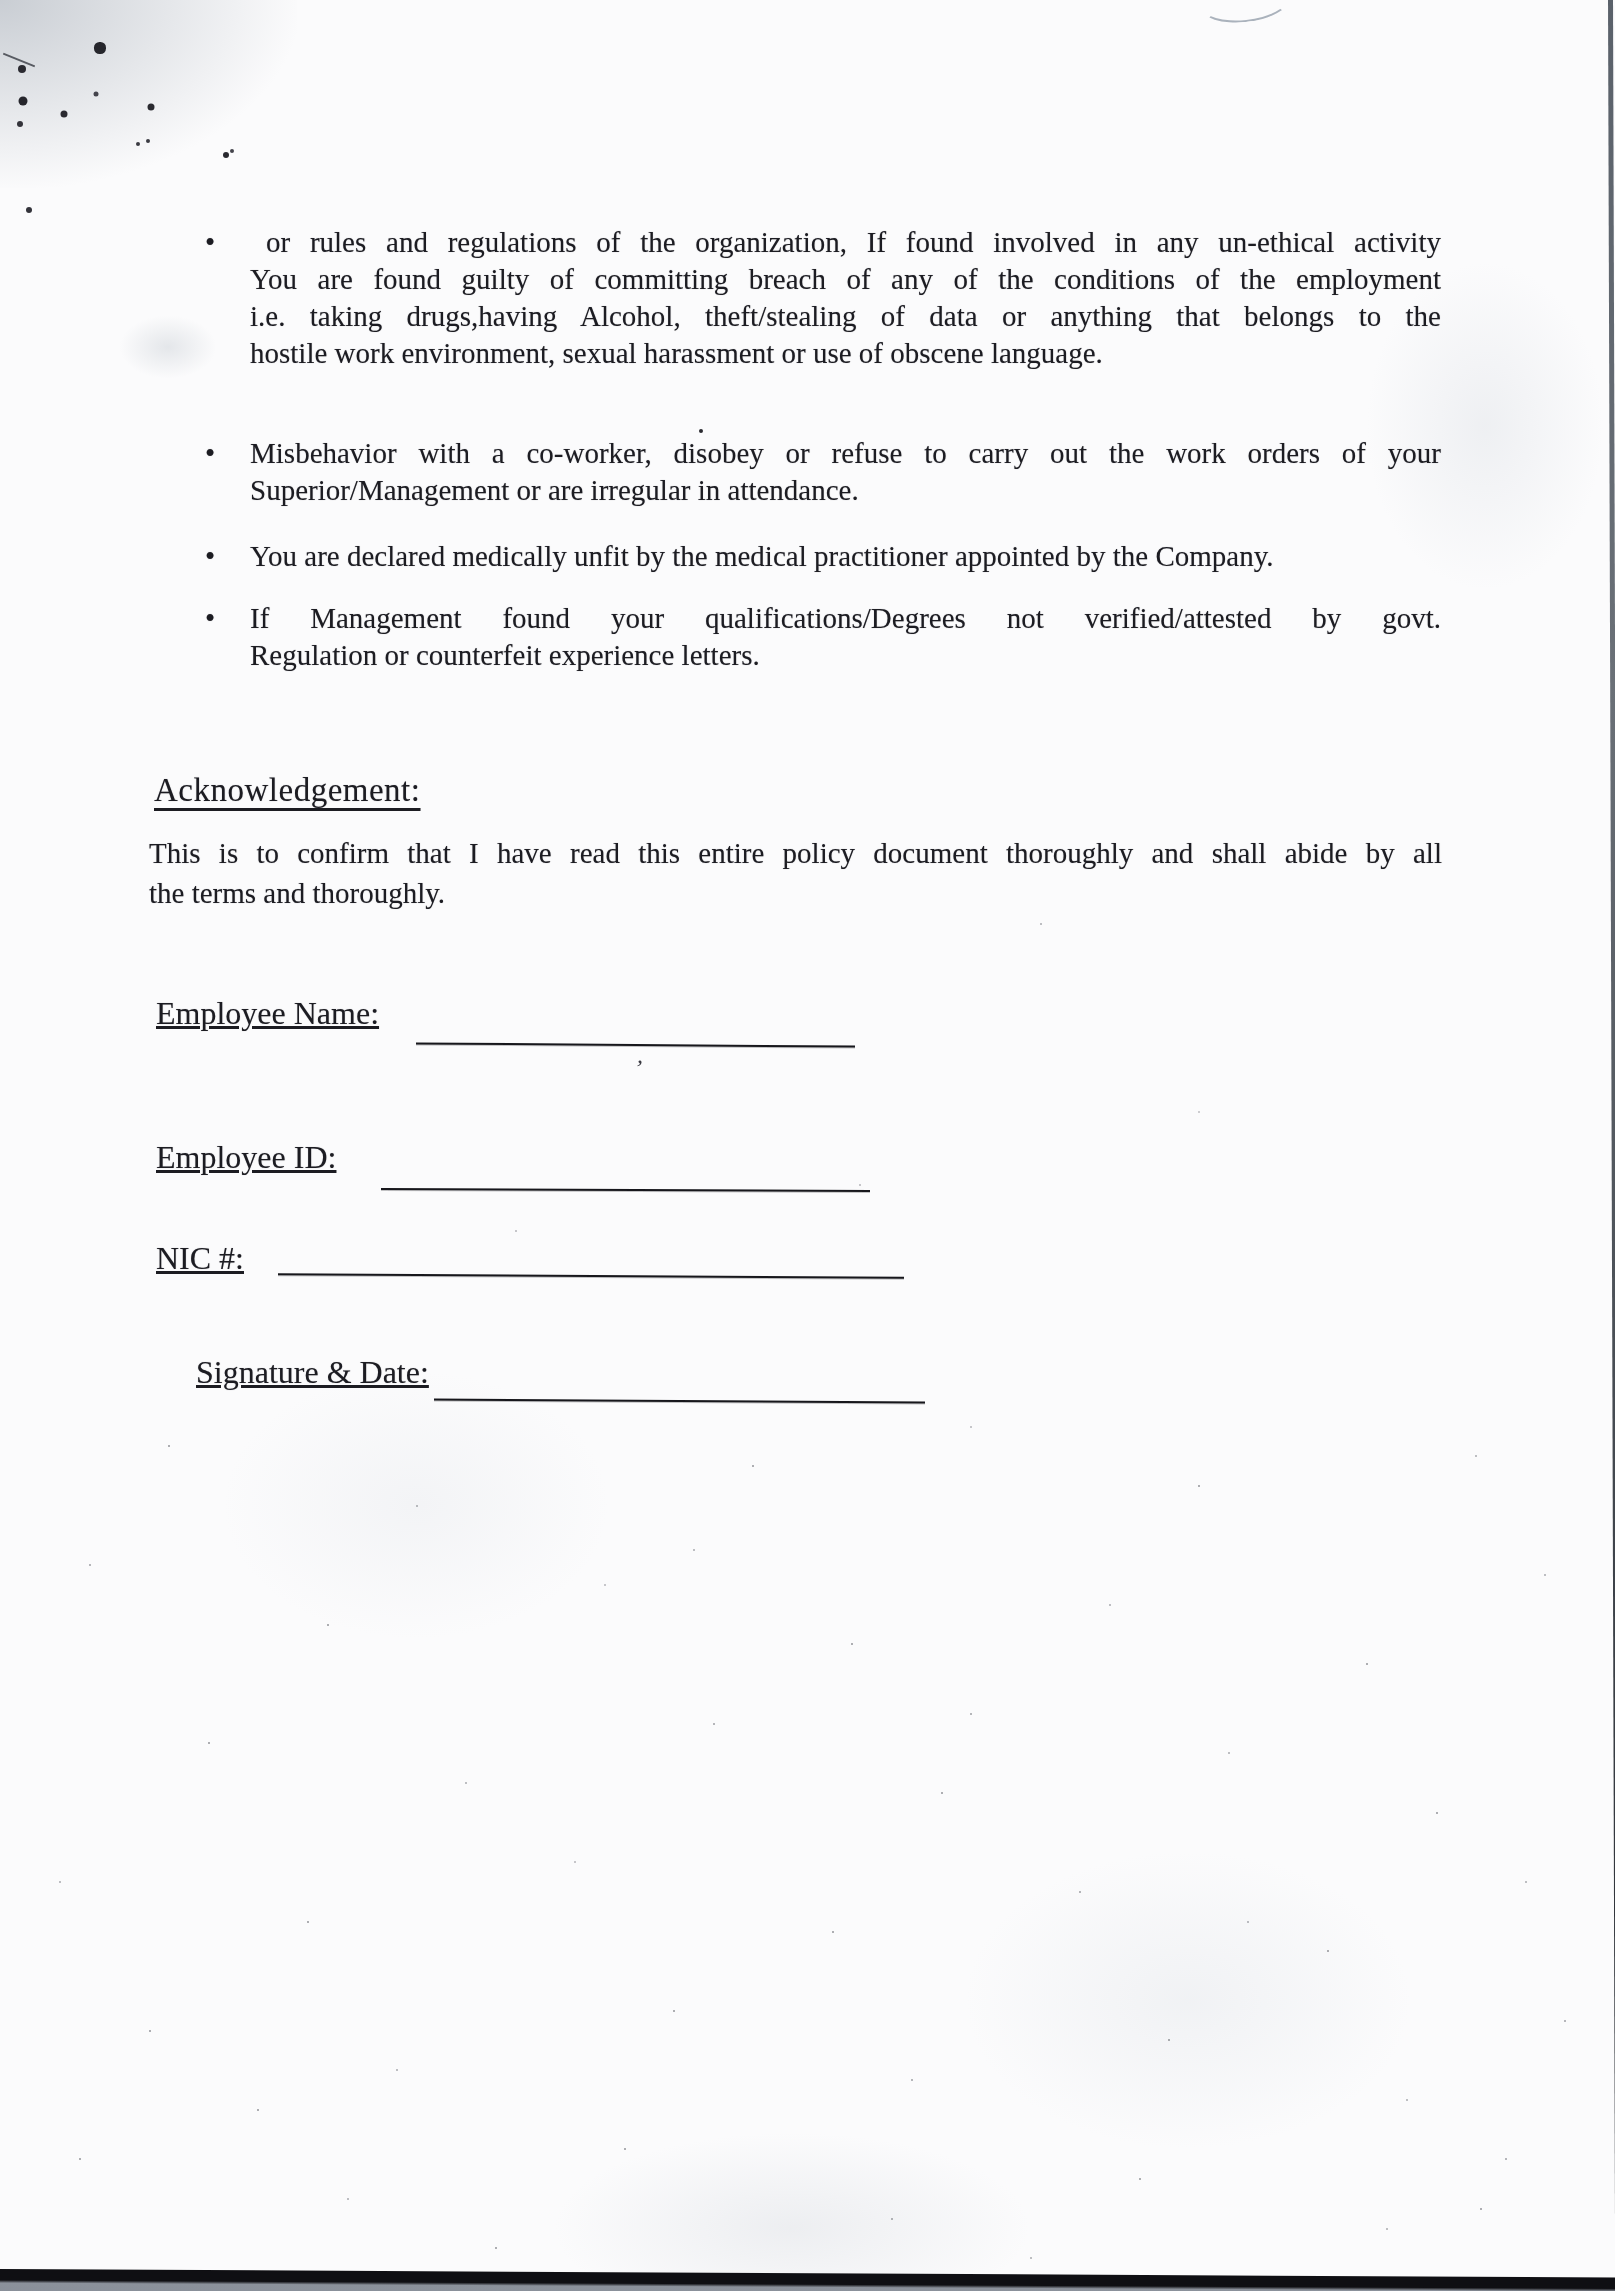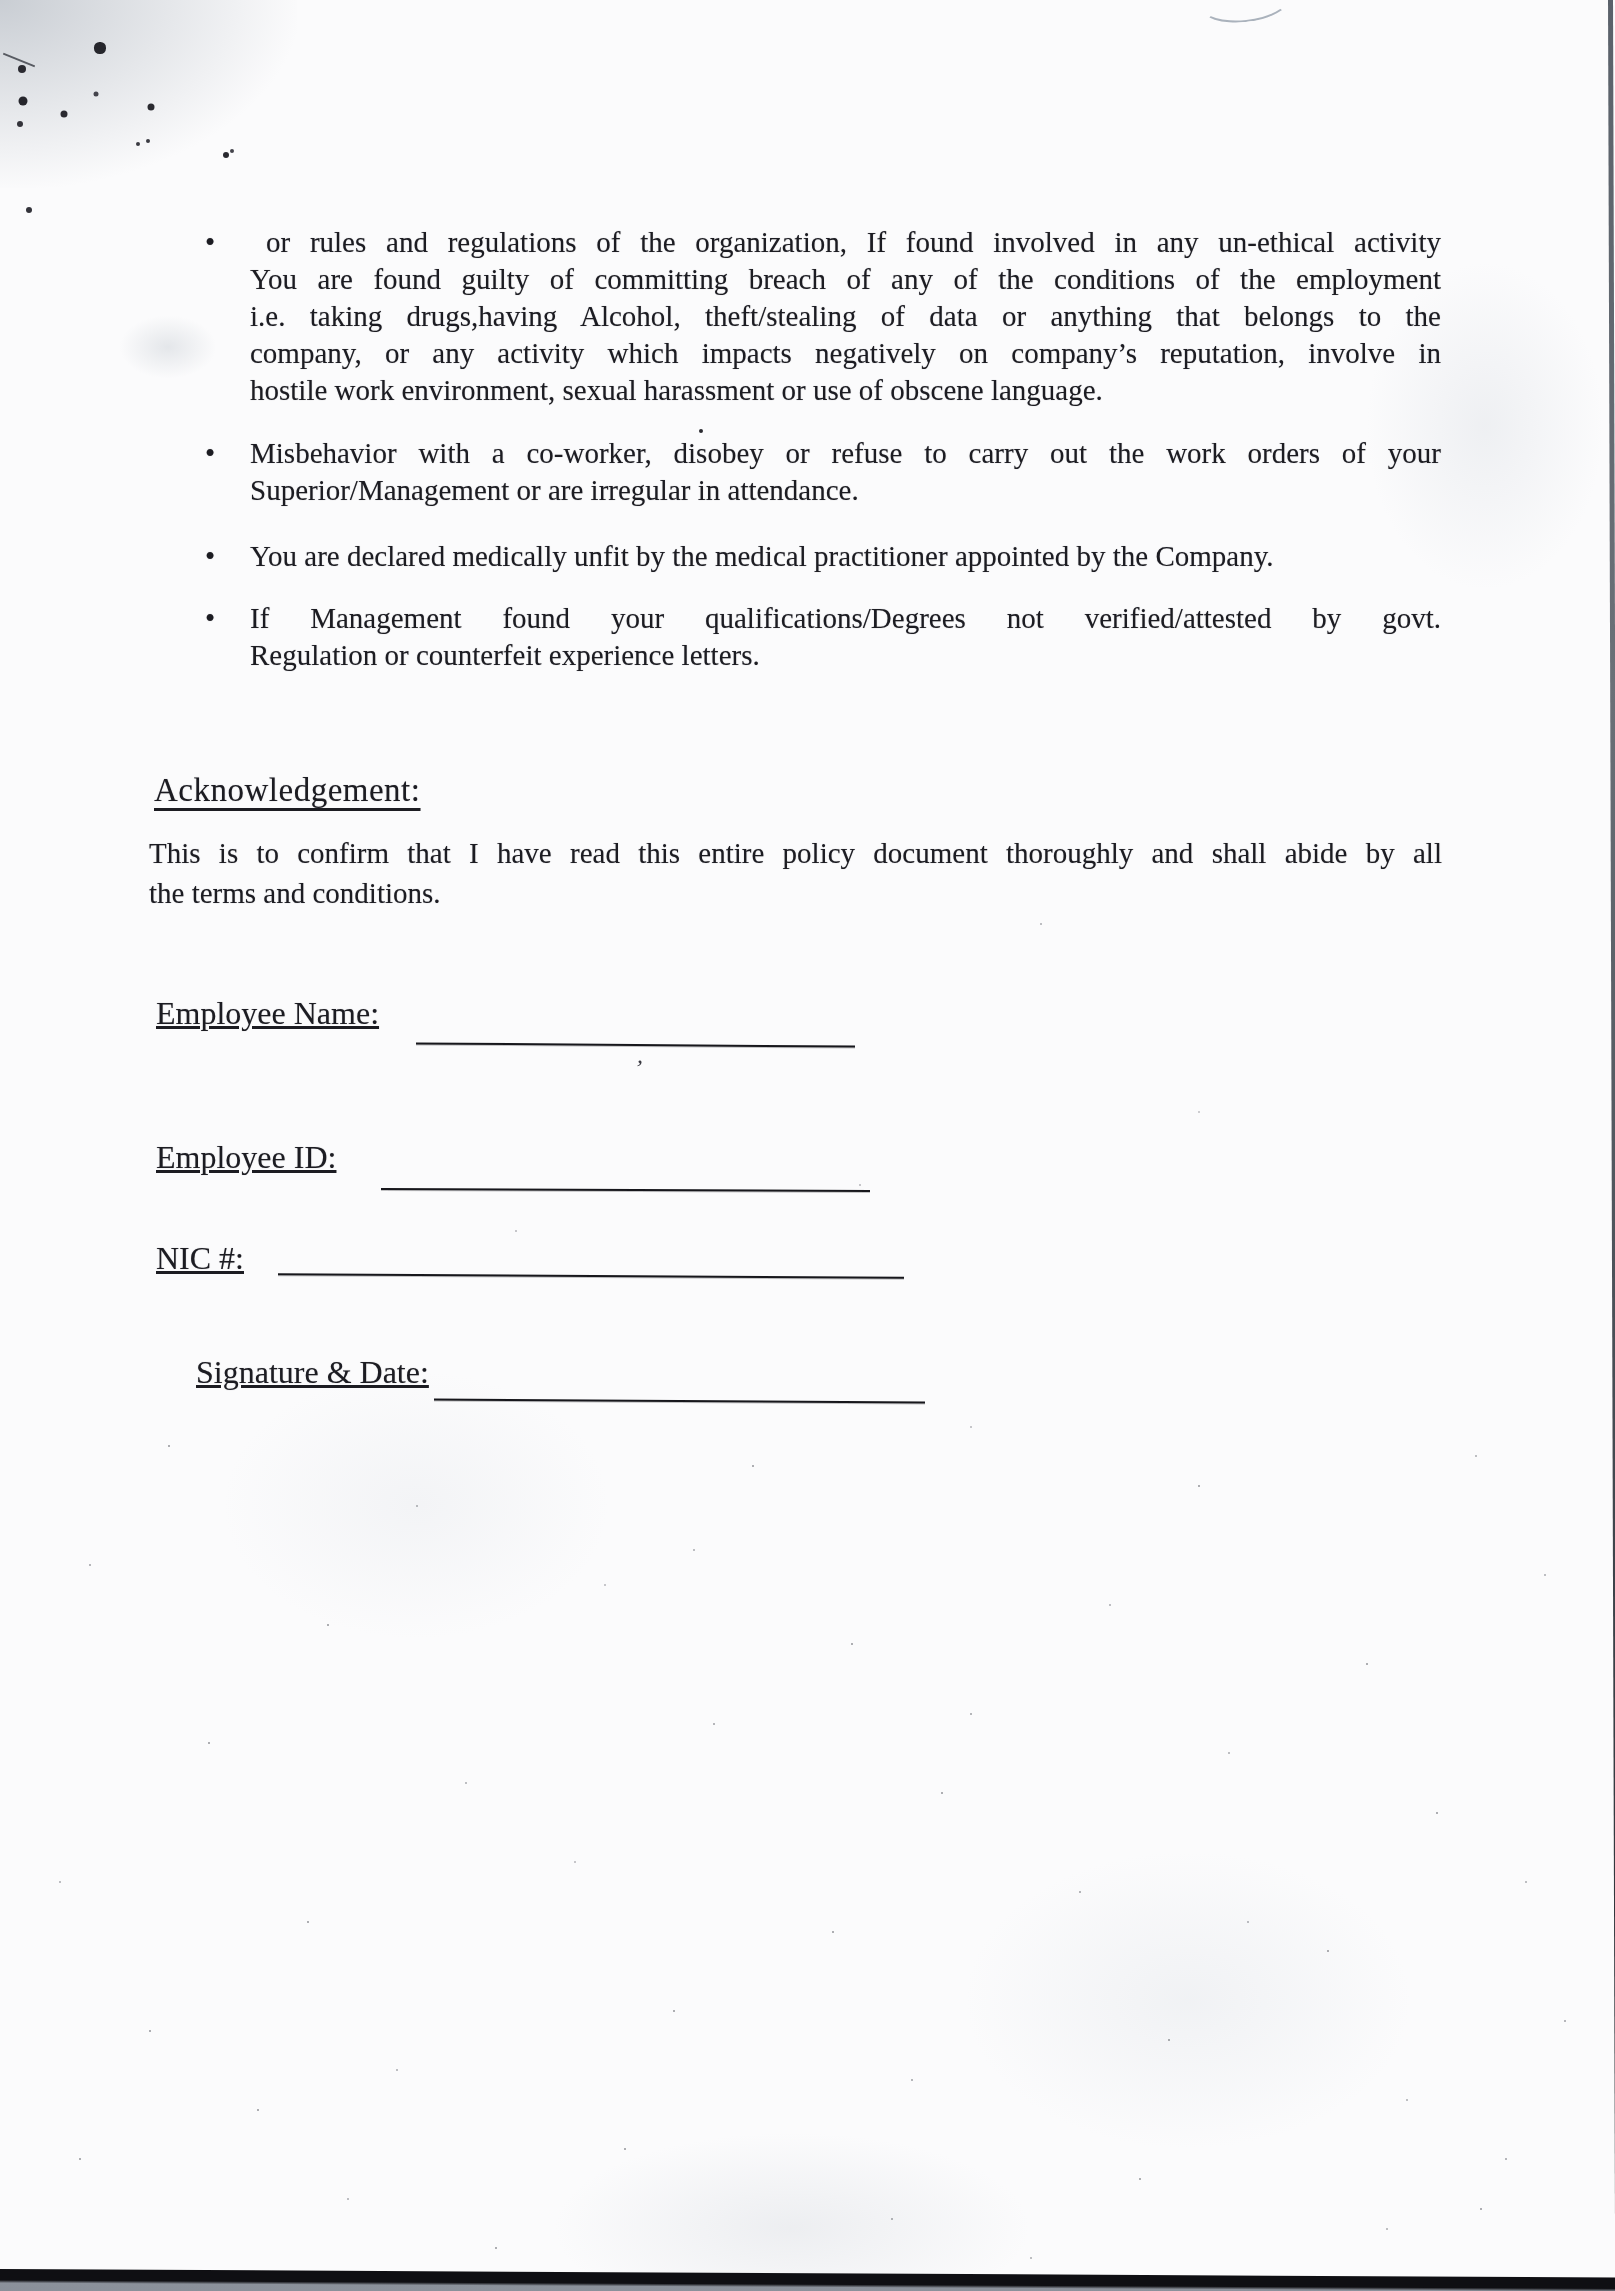--- a/index.html
+++ b/index.html
@@ -96,21 +96,20 @@
   <div class="dust"></div>
   <div class="comma-mark">,</div>
 
   <div>
     <div class="bullet-item b1 txt">
       <span class="dot">•</span>
       <div>
           <div class="jline">or rules and regulations of the organization, If found involved in any un-ethical activity</div>
           <div class="jline">You are found guilty of committing breach of any of the conditions of the employment</div>
           <div class="jline">i.e. taking drugs,having Alcohol, theft/stealing of data or anything that belongs to the</div>
-          <div class="jline">company, or any activity which impacts negatively on company’s reputation, involve in</div>
           <div class="jline last">hostile work environment, sexual harassment or use of obscene language.</div>
         </div>
     </div>
     <div class="bullet-item b2 txt">
       <span class="dot">•</span>
       <div>
           <div class="jline">Misbehavior with a co-worker, disobey or refuse to carry out the work orders of your</div>
           <div class="jline last">Superior/Management or are irregular in attendance.</div>
         </div>
     </div>
@@ -126,21 +125,21 @@
           <div class="jline">If Management found your qualifications/Degrees not verified/attested by govt.</div>
           <div class="jline last">Regulation or counterfeit experience letters.</div>
         </div>
     </div>
   </div>
 
   <h2 class="ack-heading txt">Acknowledgement:</h2>
 
   <div class="ack-body txt">
       <div class="jline">This is to confirm that I have read this entire policy document thoroughly and shall abide by all</div>
-      <div class="jline last">the terms and conditions.</div>
+      <div class="jline last">the terms and thoroughly.</div>
     </div>
 
   <span class="flabel lbl-name txt">Employee Name:</span>
   <span class="fline line-name" title=""></span>
 
   <span class="flabel lbl-id txt">Employee ID:</span>
   <span class="fline line-id" title=""></span>
 
   <span class="flabel lbl-nic txt">NIC #:</span>
   <span class="fline line-nic" title=""></span>

